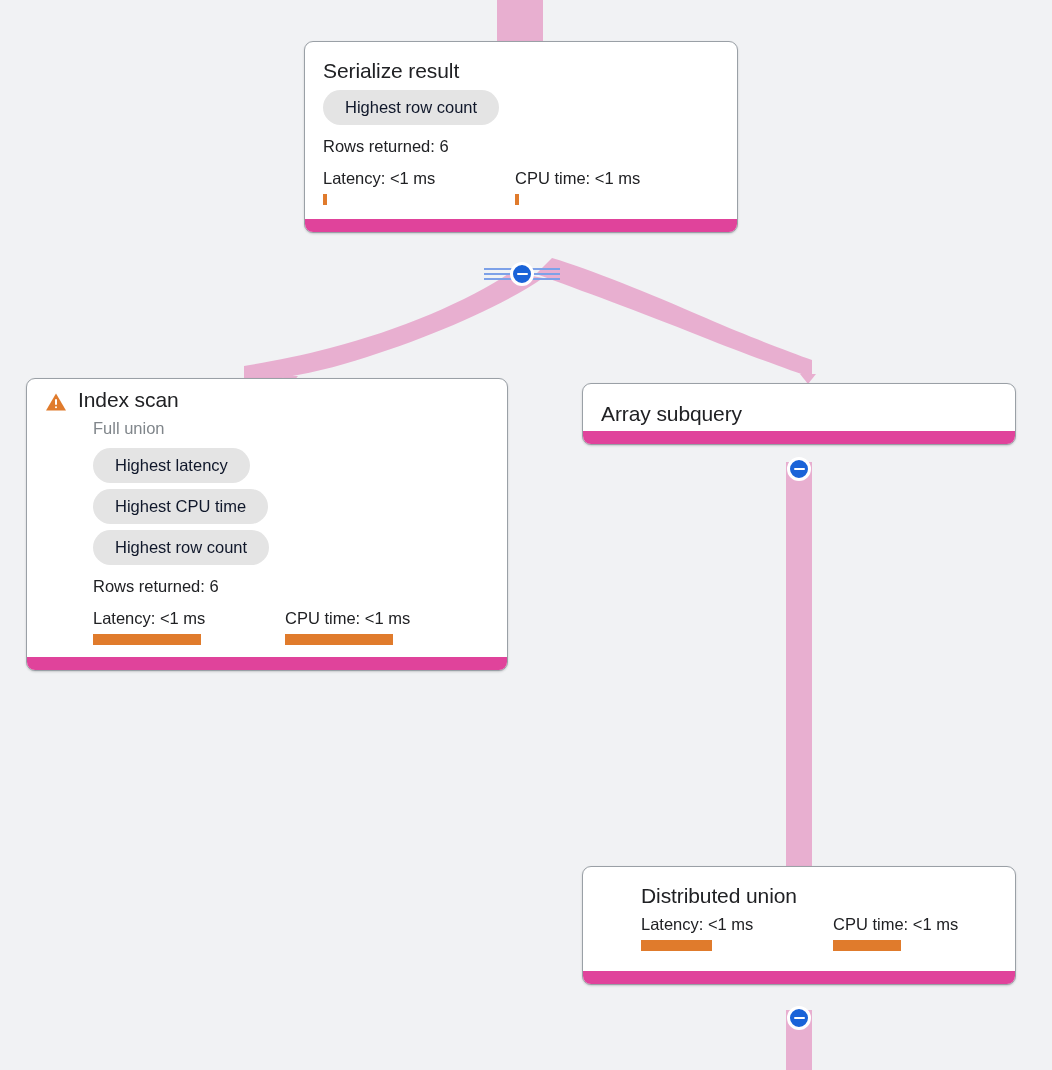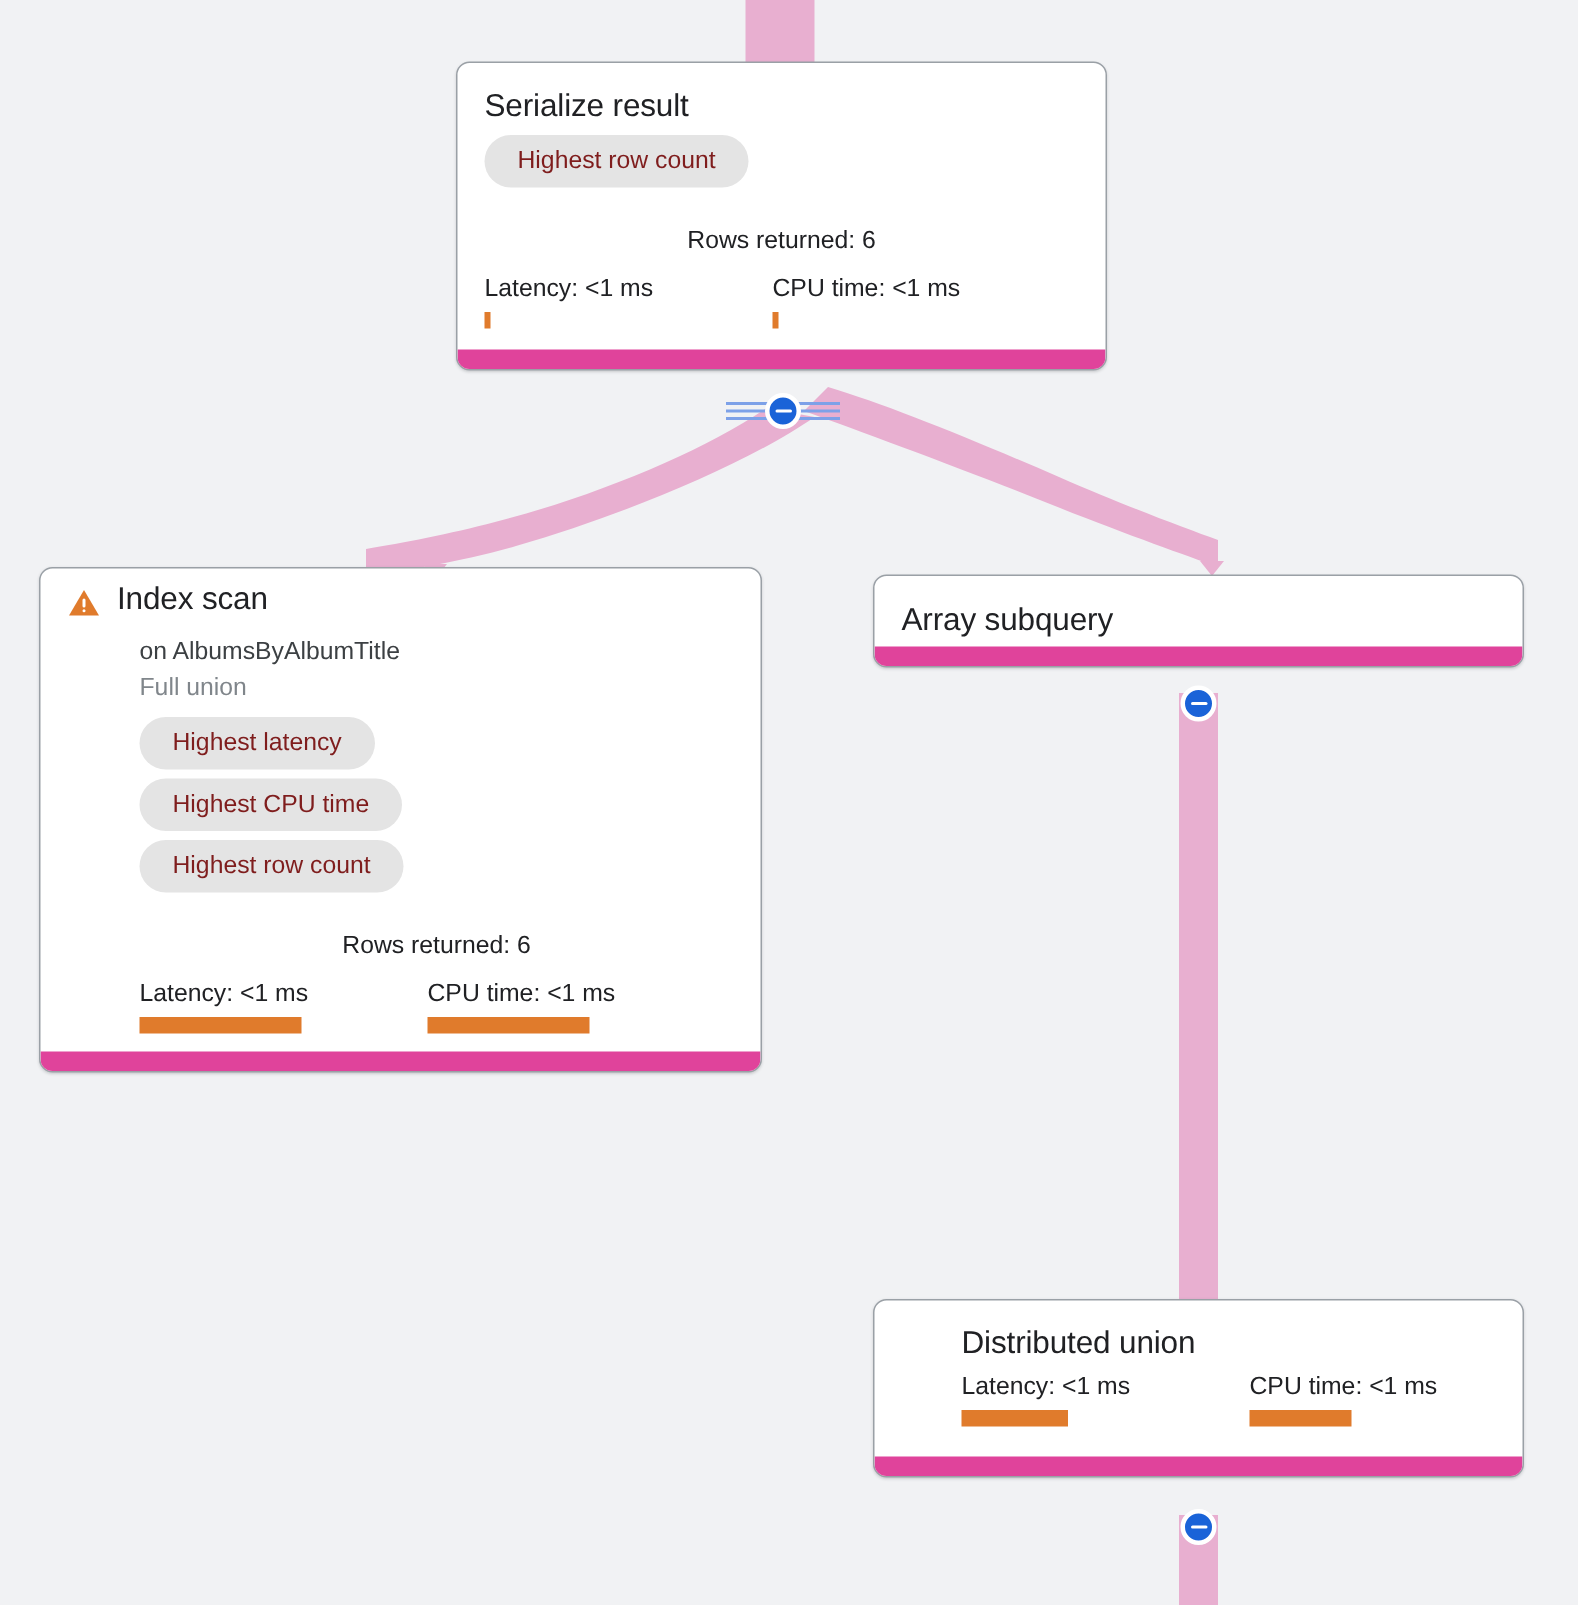--- a/index.html
+++ b/index.html
@@ -79,34 +79,33 @@
     line-height: 24px;
     color: #80868b;
   }
 
   .badges {
     margin-top: 6px;
   }
   .badge {
     display: inline-block;
     background: #e4e4e4;
-    color: #7f1d1d;
+    color: #0f172a;
     font-size: 16.5px;
     line-height: 20px;
     padding: 7px 22px 8px 22px;
     border-radius: 18px;
     margin-bottom: 6px;
   }
 
   .rows-returned {
     font-size: 16.5px;
     line-height: 26px;
     color: #202124;
-    margin-top: 16px;
-    text-align: center;
+    margin-top: 2px;
   }
 
   .metrics {
     display: flex;
     margin-top: 8px;
     align-items: center;
   }
   .metric {
     display: flex;
     flex-direction: column;
@@ -237,21 +236,20 @@
         <span class="warn-icon">
           <svg width="22" height="20" viewBox="0 0 22 20" aria-hidden="true">
             <path d="M11 1.4 L21 18.4 L1 18.4 Z" fill="#e07b2c"></path>
             <rect x="10" y="7" width="2" height="6" rx="1" fill="#ffffff"></rect>
             <rect x="10" y="14.2" width="2" height="2" rx="1" fill="#ffffff"></rect>
           </svg>
         </span>
         <div class="node-title">Index scan</div>
       </div>
       <div style="padding-left:48px;">
-        <div class="node-subtitle">on AlbumsByAlbumTitle</div>
         <div class="node-subtitle2">Full union</div>
         <div class="badges" style="margin-top:8px;">
           <div><span class="badge">Highest latency</span></div>
           <div><span class="badge">Highest CPU time</span></div>
           <div><span class="badge">Highest row count</span></div>
         </div>
         <div class="rows-returned">Rows returned: 6</div>
         <div class="metrics">
           <div class="metric" style="width:192px;">
             <span class="metric-label">Latency: &lt;1 ms</span>

